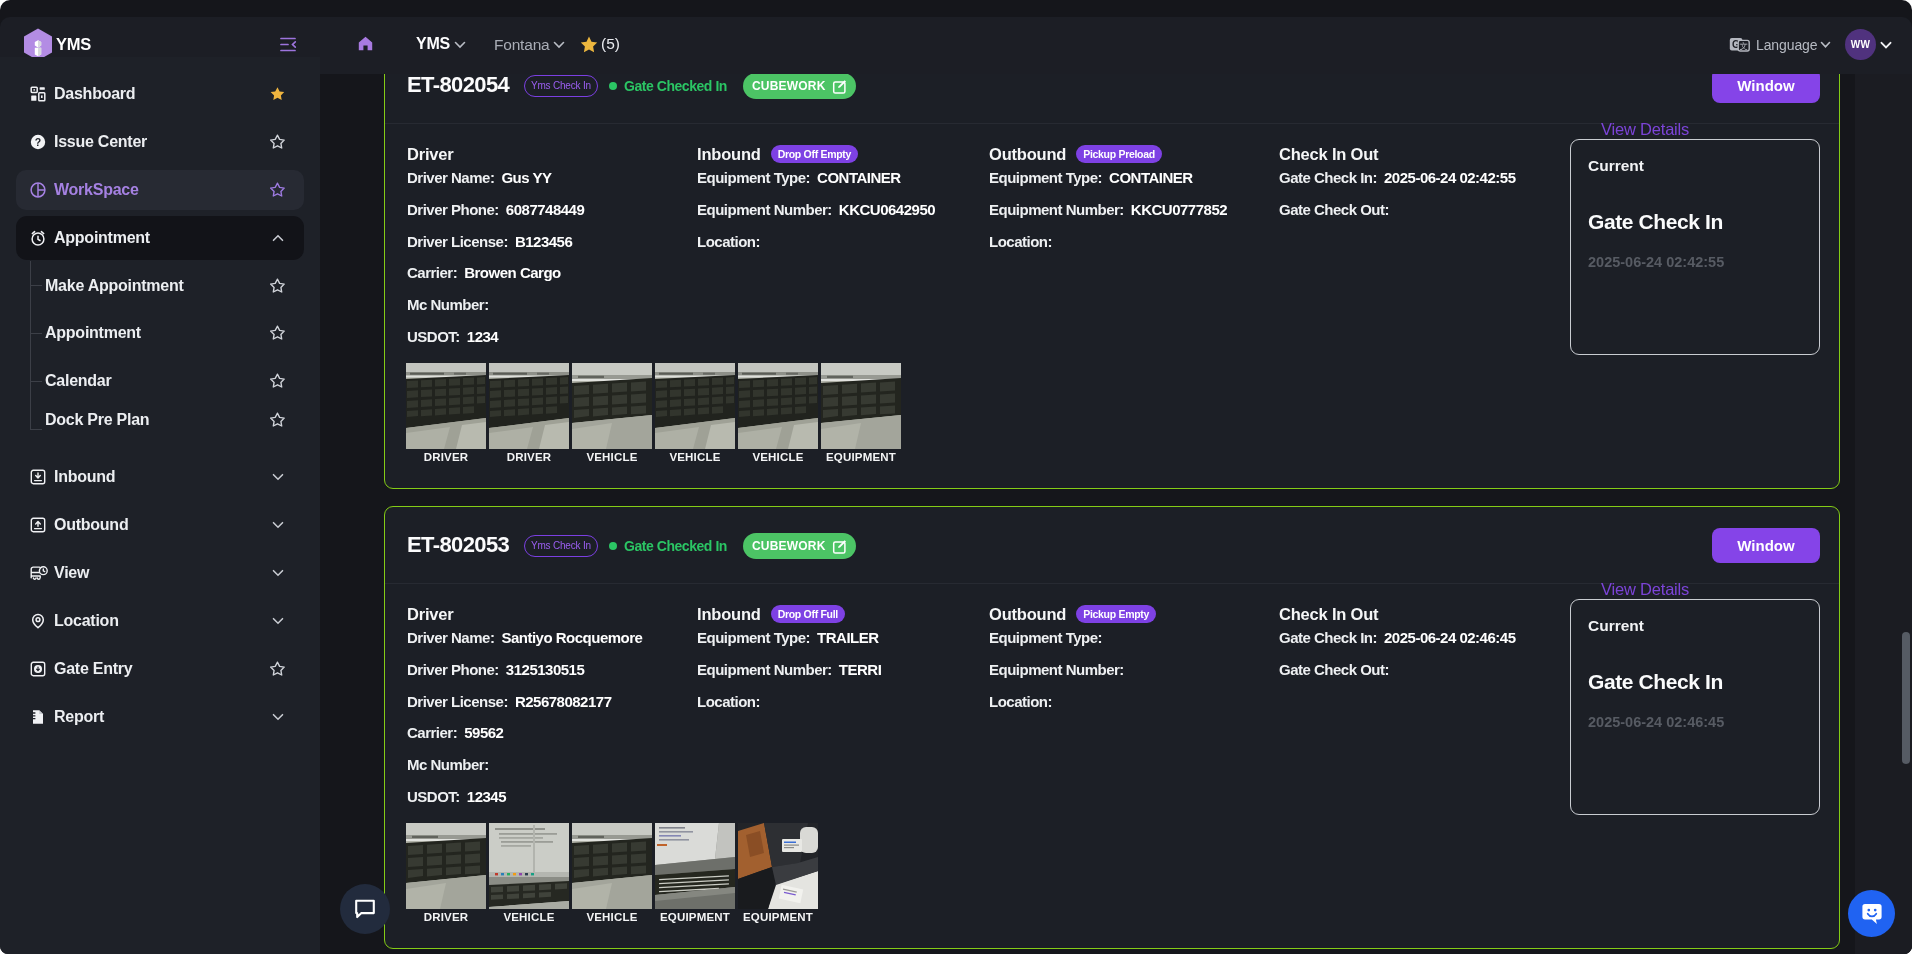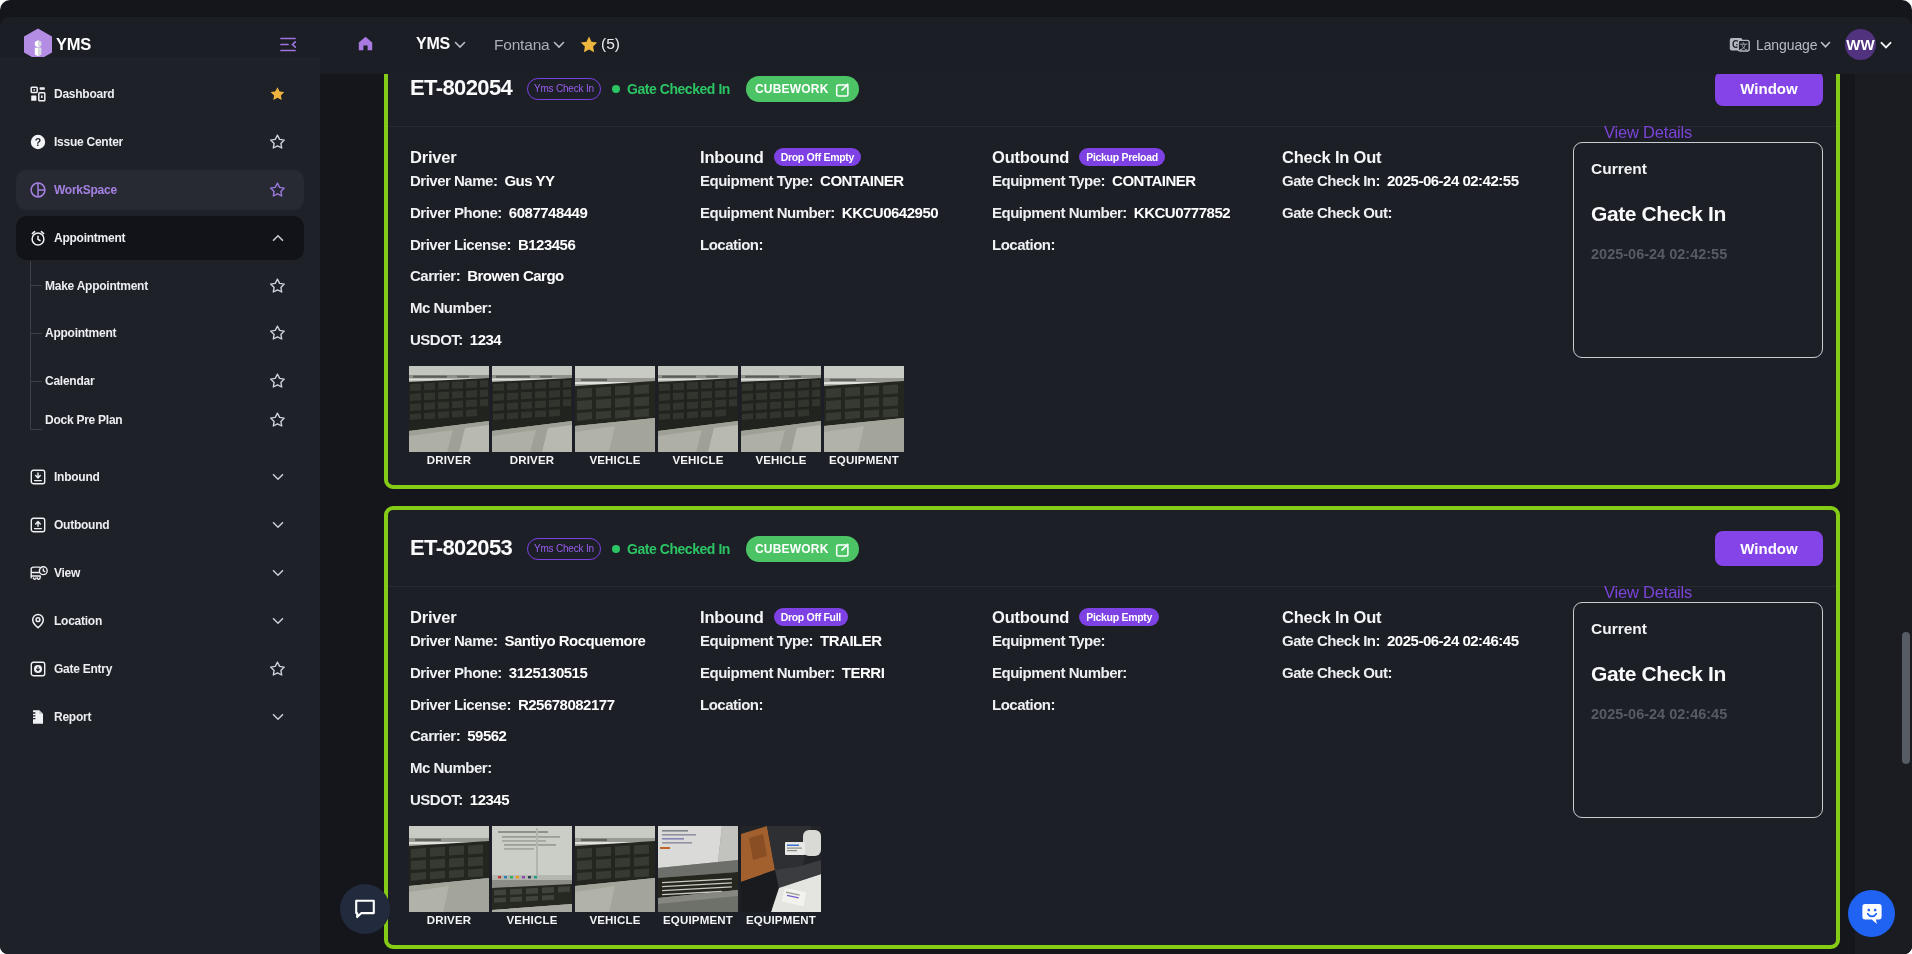--- a/index.html
+++ b/index.html
@@ -2,56 +2,56 @@
 <html><head>
 <meta charset="utf-8">
 <style>
   * { margin:0; padding:0; box-sizing:border-box; }
   html,body { width:1912px; height:954px; background:#ffffff; font-family:"Liberation Sans", sans-serif; overflow:hidden; }
   #app { position:absolute; left:0; top:0; width:1912px; height:954px; background:#15161b; border-radius:10px 10px 8px 8px; overflow:hidden; }
   
   #content { position:absolute; left:320px; top:57px; right:0; bottom:0; background:#15161b; }
   #gutter { position:absolute; left:1855px; top:57px; width:57px; height:897px; background:#1b1c22; }
   #thumbbar { position:absolute; left:1902px; top:632px; width:8px; height:132px; border-radius:4px; background:#565b64; }
-  .card { position:absolute; left:64px; width:1456px; height:443px; background:#1c1f26; border:4px solid #84cc16; border-radius:9px; }
+  .card { position:absolute; left:64px; width:1456px; height:443px; background:#1c1f26; border:1px solid #84cc16; border-radius:9px; }
   #card1 { top:-11px; }
   #card2 { top:449px;padding-left:48px; }
   .chead { position:absolute; left:0; top:0; right:0; height:77px; border-bottom:1px solid #272a32; }
   .etno { position:absolute; left:22px; top:25px; font-size:22px; font-weight:bold; color:#fbfbfc; letter-spacing:-0.6px; }
   .ypill { position:absolute; left:139px; top:28px; height:22px; padding:0 6px; border:1px solid #7b3fe2; border-radius:12px; color:#9a5ef0; font-size:10px; line-height:20px; letter-spacing:-0.2px; }
   .gstat { position:absolute; left:224px; top:31px; color:#2bc564; font-size:14px; font-weight:bold; letter-spacing:-0.45px; }
   .gstat .dot { display:inline-block; width:8px; height:8px; border-radius:50%; background:#2bc564; margin-right:7px; vertical-align:1px; }
   .cube { position:absolute; left:358px; top:26px; height:26px; background:#4cc465; border-radius:14px; color:#fff; font-size:12px; font-weight:bold; letter-spacing:0.2px; padding:0 9px; display:flex; align-items:center; gap:6px; }
   .vdet { position:absolute; left:1216px; top:29px; color:#7c44d8; font-size:16.5px; font-weight:500; letter-spacing:-0.2px;margin-top:44px; }
   .wbtn { position:absolute; left:1327px; top:21px; width:108px; height:35px; background:#8544e8; border-radius:8px; color:#fff; font-size:15px; font-weight:bold; text-align:center; line-height:35px; }
   .coltitle { position:absolute; font-size:16.5px; font-weight:bold; color:#f5f6f7; letter-spacing:-0.2px; }
   .tagpill { display:inline-block; background:#7e41e4; color:#fff; font-size:10.5px; font-weight:bold; padding:3px 7px; border-radius:9px; margin-left:10px; vertical-align:2px; letter-spacing:-0.3px; }
   .rowline { position:absolute; font-size:15px; font-weight:bold; color:#eef0f2; letter-spacing:-0.5px; white-space:nowrap; }
   .rowline b { color:#ffffff; margin-left:7px; font-weight:bold; }
   .curbox { position:absolute; left:1185px; top:92px; width:250px; height:216px; border:1px solid #c9ccd1; border-radius:9px; padding:16px 17px; }
   .curbox .t1 { font-size:15.5px; font-weight:bold; color:#f2f3f5; margin-top:1px; }
-  .curbox .t2 { font-size:21px; font-weight:bold; color:#fafbfc; margin-top:24px; letter-spacing:-0.4px; }
+  .curbox .t2 { font-size:21px; font-weight:bold; color:#fafbfc; margin-top:35px; letter-spacing:-0.4px; }
   .curbox .t3 { font-size:14.5px; font-weight:bold; color:#575b63; margin-top:20px; }
   .thumbs { position:absolute; left:21px; top:316px; display:flex; gap:3px; }
   .thumb { width:80px; }
   .thumb .lab { margin-top:2px; text-align:center; font-size:11.5px; font-weight:bold; color:#f4f5f6; letter-spacing:0.2px; }
   .ph { width:80px; height:86px; display:block; }
   
   #topbar { position:absolute; left:0; top:17px; width:1912px; height:57px; background:#1c1e25; border-radius:10px 10px 0 0; }
   #topbar .abs { position:absolute; }
   .tb-yms { left:56px; top:18px; font-size:16.5px; font-weight:bold; color:#fff; letter-spacing:-0.2px; }
   .tb-nav1 { left:416px; top:18px; font-size:16px; font-weight:bold; color:#fdfdfe; letter-spacing:-0.2px; }
   .tb-nav2 { left:494px; top:19px; font-size:15.5px; font-weight:500; color:#a9adb6; letter-spacing:-0.2px; }
   .tb-cnt { left:601px; top:18px; font-size:15.5px; color:#e8eaee; }
   .tb-lang { left:1756px; top:20px; font-size:14px; color:#b6bac2; letter-spacing:-0.1px; }
-  .tb-av { left:1845px; top:12px; width:31px; height:31px; border-radius:50%; background:#50327e; color:#fff; font-size:15px; font-weight:bold; text-align:center; line-height:31px; letter-spacing:0.2px; }
+  .tb-av { left:1845px; top:12px; width:31px; height:31px; border-radius:50%; background:#50327e; color:#fff; font-size:10px; font-weight:bold; text-align:center; line-height:31px; letter-spacing:0.2px; }
   
   #sidebar { position:absolute; left:0; top:57px; width:320px; height:897px; background:#1e2128; }
   .mi { position:absolute; left:0; width:320px; height:40px; }
-  .mi .txt { position:absolute; left:54px; top:50%; transform:translateY(-50%); font-size:12px; font-weight:600; color:#eceef1; letter-spacing:-0.25px; }
+  .mi .txt { position:absolute; left:54px; top:50%; transform:translateY(-50%); font-size:16px; font-weight:600; color:#eceef1; letter-spacing:-0.25px; }
   .mi .lic { position:absolute; left:30px; top:50%; transform:translateY(-50%); width:16px; height:16px; }
   .mi .ric { position:absolute; left:269px; top:50%; transform:translateY(-50%); width:17px; height:17px; }
   .mi.sub .txt { left:45px; }
   .hl-ws { position:absolute; left:16px; top:113px; width:288px; height:40px; border-radius:10px; background:#272a33; }
   .hl-ap { position:absolute; left:16px; top:159px; width:288px; height:44px; border-radius:11px; background:#121318; }
   .tree { position:absolute; left:30px; top:204px; width:1px; height:169px; background:#3c3f47; }
   .tick { position:absolute; left:30px; width:12px; height:1px; background:#3c3f47; }
   
   #chatL { position:absolute; left:340px; top:884px; width:50px; height:50px; border-radius:50%; background:#222b3d; }
   #chatR { position:absolute; left:1848px; top:890px; width:47px; height:47px; border-radius:50%; background:#2063f2; }

